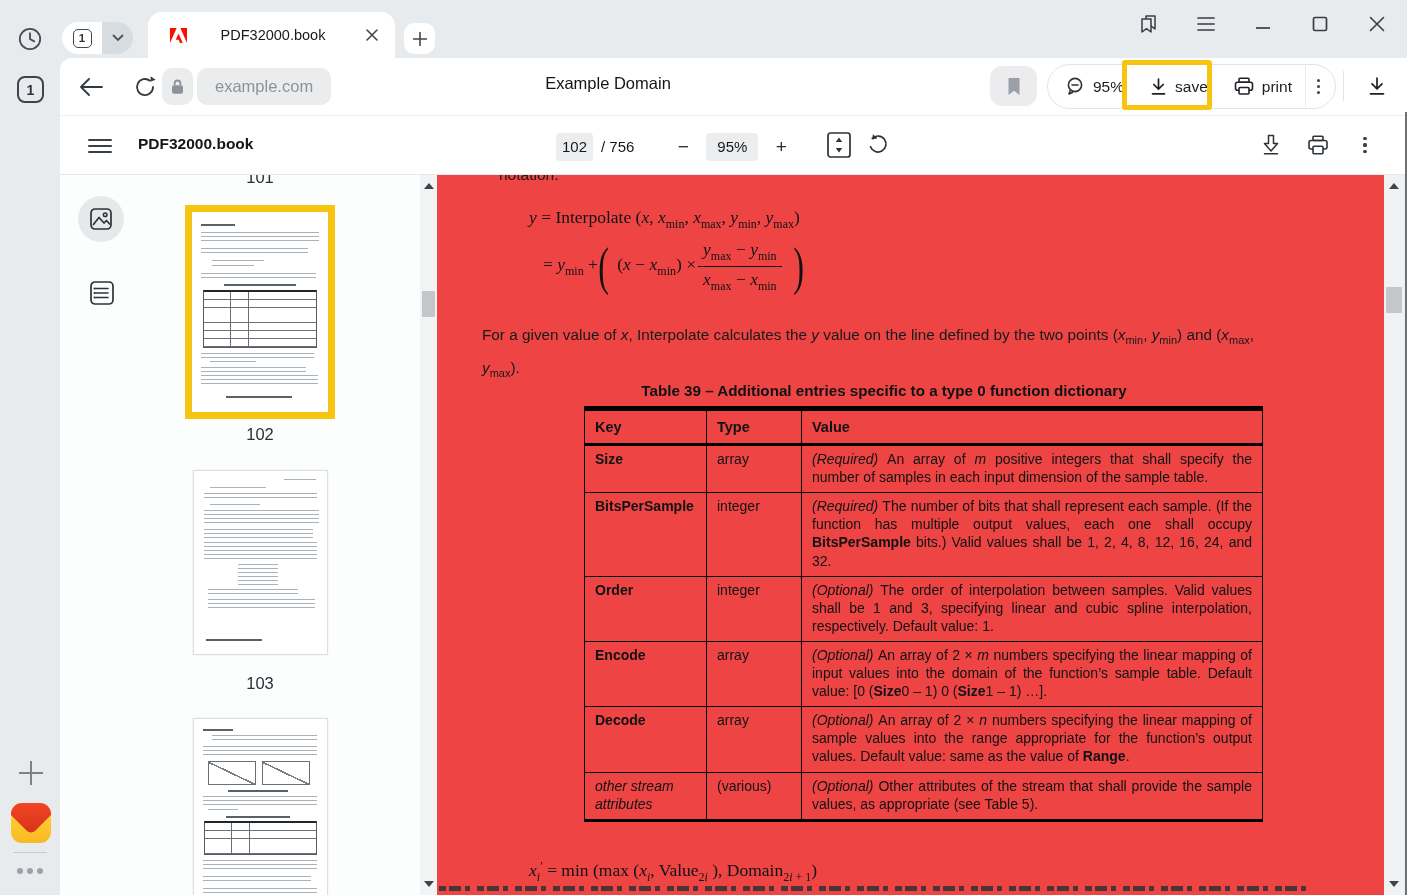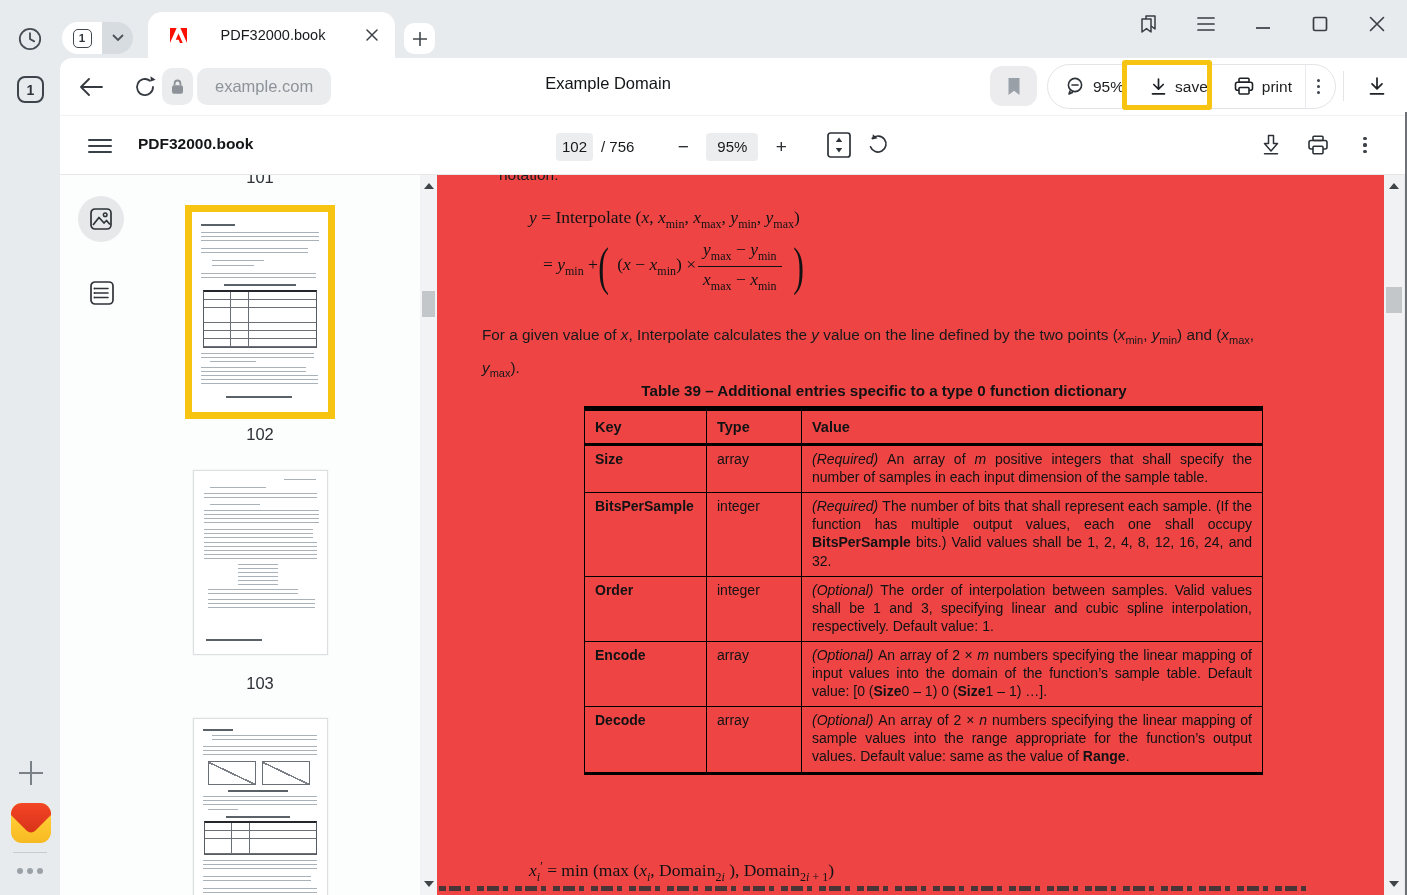--- a/index.html
+++ b/index.html
@@ -495,26 +495,31 @@
             <tr>
               <td class="c-key"><span>Encode</span></td>
               <td class="c-type">array</td>
               <td class="c-val"><span class="i">(Optional) </span><span>An array of 2 × </span><span class="i">m</span><span> numbers specifying the linear mapping of input values into the domain of the function’s sample table. Default value: [0  (</span><span class="b">Size</span><span>0 – 1)  0  (</span><span class="b">Size</span><span>1 – 1)  …].</span></td>
             </tr>
             <tr>
               <td class="c-key"><span>Decode</span></td>
               <td class="c-type">array</td>
               <td class="c-val"><span class="i">(Optional) </span><span>An array of 2 × </span><span class="i">n</span><span> numbers specifying the linear mapping of sample values into the range appropriate for the function’s output values. Default value: same as the value of </span><span class="b">Range</span><span>.</span></td>
             </tr>
+            <tr>
+              <td class="c-key"><span class="i">other stream attributes</span></td>
+              <td class="c-type">(various)</td>
+              <td class="c-val"><span class="i">(Optional) </span><span>Other attributes of the stream that shall provide the sample values, as appropriate (see Table 5).</span></td>
+            </tr>
           </tbody>
       </table>
     </div>
 
 
-    <div class="ff f2"><span class="v">x</span><span class="sbv">i</span><span class="sp">′</span><span> = min (max (</span><span class="v">x</span><span class="sbv">i</span><span>, Domain</span><span class="sb">2</span><span class="sbv">i</span><span> ), Domain</span><span class="sb">2</span><span class="sbv">i</span><span class="sb"> + 1</span><span>)</span></div>
+    <div class="ff f2"><span class="v">x</span><span class="sbv">i</span><span class="sp">′</span><span> = min (max (</span><span class="v">x</span><span class="sbv">i</span><span>, Value</span><span class="sb">2</span><span class="sbv">i</span><span> ), Domain</span><span class="sb">2</span><span class="sbv">i</span><span class="sb"> + 1</span><span>)</span></div>
 
     <div class="sliver"></div>
   </div>
 
   <div class="sbar sb-main">
     <span class="sb-up"></span>
     <span class="sb-thumb"></span>
     <span class="sb-down"></span>
   </div>
 

